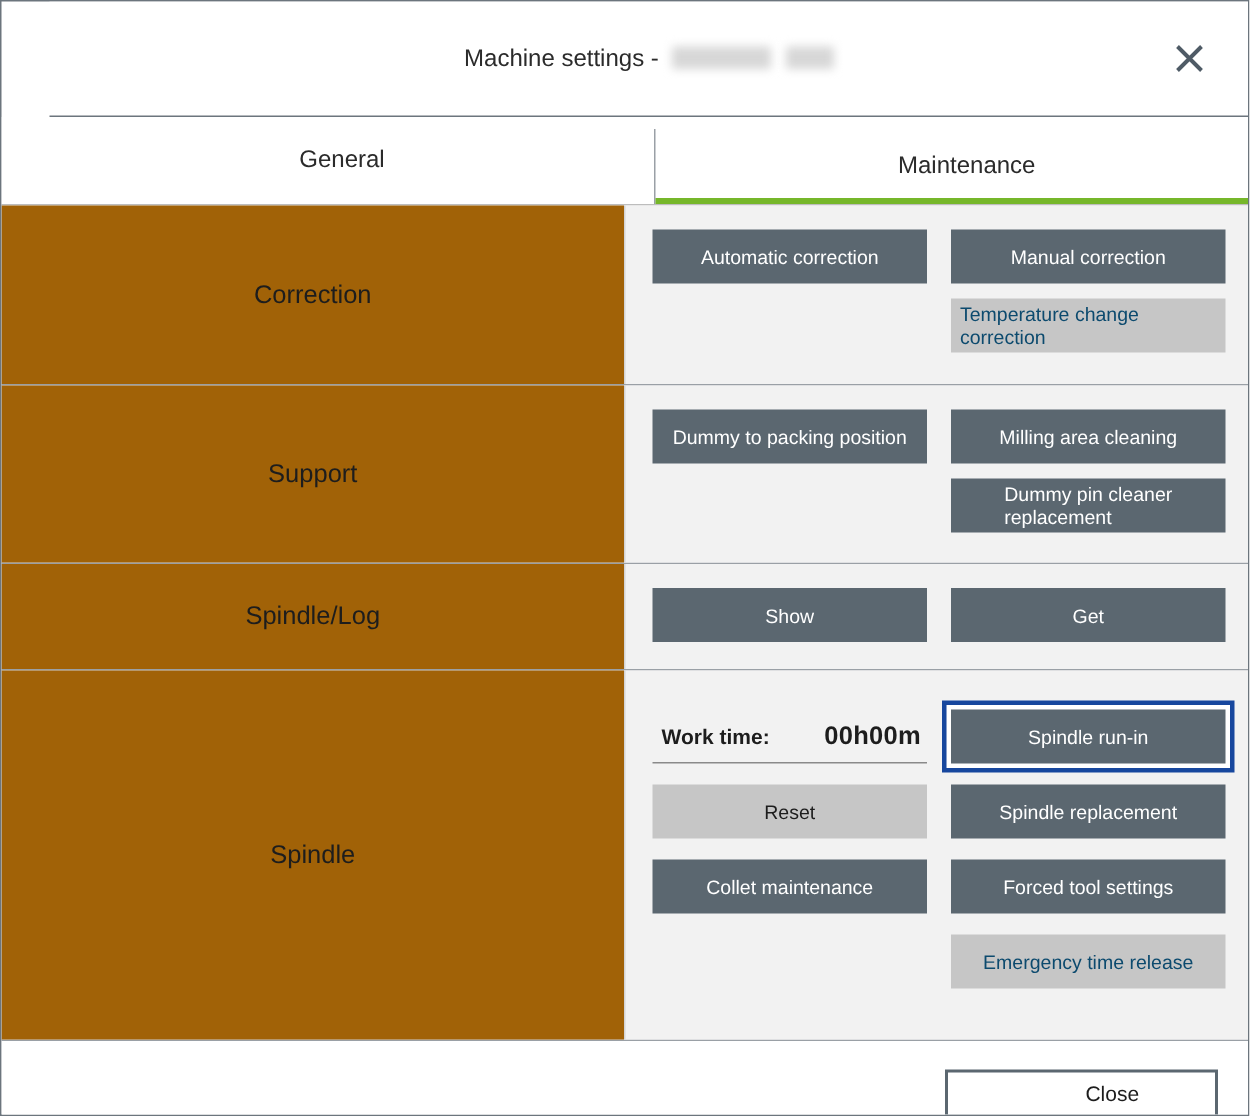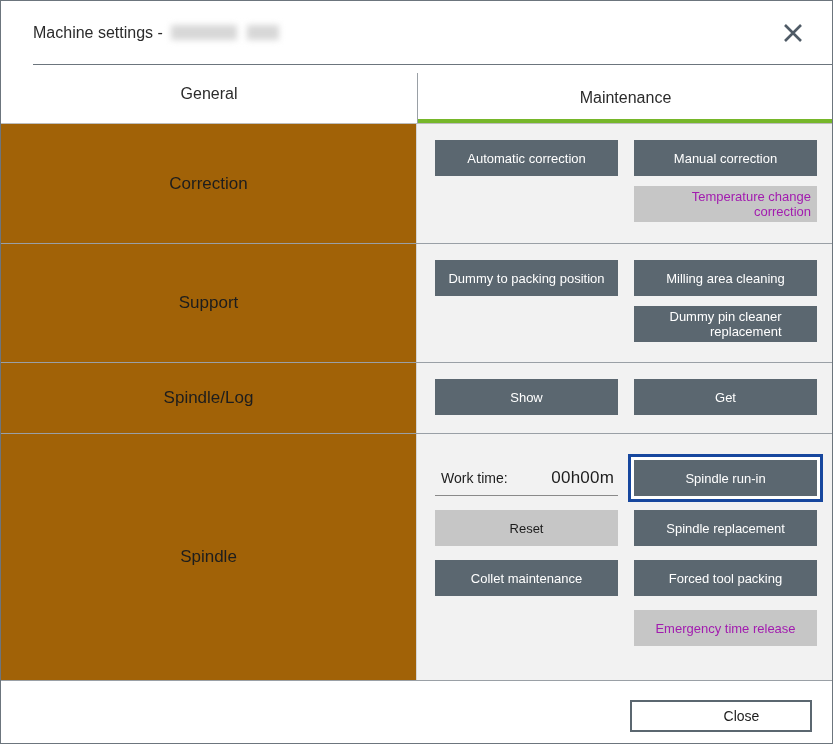--- a/index.html
+++ b/index.html
@@ -18,27 +18,27 @@
     height: 744px;
     box-sizing: border-box;
     border: 1px solid #6c757d;
     background: #ffffff;
     overflow: hidden;
   }
 
   
   .titlebar {
     position: relative;
-    height: 64px;
+    height: 77px;
     box-sizing: border-box;
     border-bottom: 1px solid #6c757d;
     background: #ffffff;
     display: flex;
     align-items: center;
-    justify-content: flex-start;
+    justify-content: center;
     margin-left: 32px;
   }
   .title-wrap {
     display: flex;
     align-items: baseline;
     gap: 0px;
     font-size: 16px;
     color: #2b2b2b;
   }
   .title-text { white-space: pre; }
@@ -68,20 +68,21 @@
     cursor: pointer;
     color: #4f5b66;
   }
   .close-x svg { display: block; }
 
   
   .tabs {
     display: flex;
     height: 58px;
     background: #ffffff;
+    padding-left: 19px;
   }
   .tab {
     flex: 0 0 416px;
     position: relative;
     display: flex;
     align-items: center;
     justify-content: center;
     font-size: 16px;
     color: #2b2b2b;
     cursor: pointer;
@@ -140,29 +141,29 @@
     box-sizing: border-box;
     background: #5b6770;
     color: #ffffff;
     border: none;
     font-family: "Liberation Sans", sans-serif;
     font-size: 13px;
     line-height: 15px;
     display: flex;
     align-items: center;
     justify-content: center;
-    text-align: right;
+    text-align: left;
     cursor: pointer;
     padding: 2px 6px;
     white-space: pre-line;
   }
   .btn.tall { height: 36px; }
   .btn.disabled {
     background: #c6c6c6;
-    color: #a21caf;
+    color: #0c4a6e;
     cursor: default;
   }
   .btn.neutral {
     background: #c6c6c6;
     color: #1d1d1d;
   }
   .btn.focused {
     outline: 3px solid #17479e;
     outline-offset: 3px;
     box-shadow: 0 0 0 3px #ffffff;
@@ -173,20 +174,21 @@
   .worktime {
     height: 36px;
     box-sizing: border-box;
     border-bottom: 1px solid #8a8a8a;
     display: flex;
     align-items: center;
     justify-content: space-between;
     padding: 0 4px 0 6px;
     font-size: 14px;
     color: #1d1d1d;
+    font-weight: bold;
   }
   .worktime .wt-label { font-size: 14px; }
   .worktime .wt-value { font-size: 17px; letter-spacing: 0.2px; }
 
   
   .footer {
     height: 70px;
     background: #ffffff;
     display: flex;
     align-items: center;
@@ -284,21 +286,21 @@
           <div class="worktime">
             <span class="wt-label">Work time:</span>
             <span class="wt-value">00h00m</span>
           </div>
           <div class="btn focused">Spindle run-in</div>
 
           <div class="btn neutral">Reset</div>
           <div class="btn">Spindle replacement</div>
 
           <div class="btn">Collet maintenance</div>
-          <div class="btn">Forced tool packing</div>
+          <div class="btn">Forced tool settings</div>
 
           <div class="cell-empty"></div>
           <div class="btn disabled">Emergency time release</div>
         </div>
       </div>
     </div>
 
   </div>
 
   <div class="footer">

